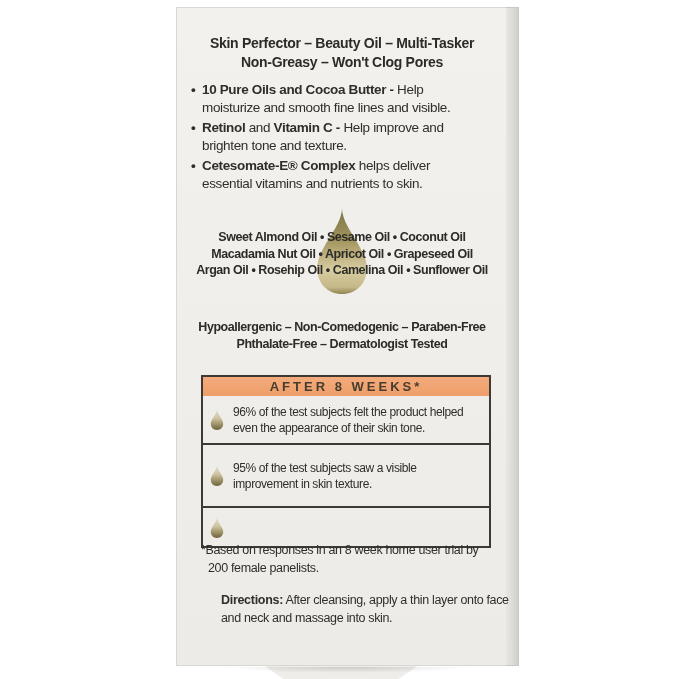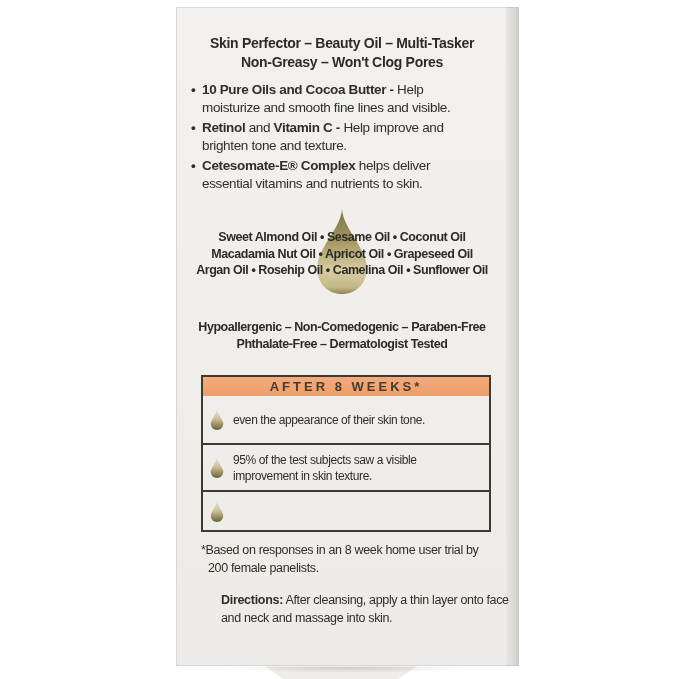--- a/index.html
+++ b/index.html
@@ -60,21 +60,21 @@
   .results{position:absolute;top:367px;left:24px;width:290px;box-sizing:border-box;
     border:2px solid #3e3a33;background:transparent;}
   .results-header{
     background:linear-gradient(180deg,#f3ab7d 0%,#ee9e69 100%);
     color:#473c2e;font-weight:bold;text-align:center;
     font-size:13px;line-height:19px;letter-spacing:3px;height:19px;
   }
   .result-row{display:flex;align-items:center;box-sizing:border-box;
     border-top:2px solid #3e3a33;padding:2px 2px 2px 5px;}
   .result-row.r1{height:47px;}
-  .result-row.r2{height:47px;}
+  .result-row.r2{height:63px;}
   .result-row.r3{height:40px;}
   .row-drop{flex:0 0 18px;width:18px;height:23px;margin-right:7px;}
   .row-text{font-size:12px;line-height:16px;letter-spacing:-0.4px;}
   .row-text div{white-space:nowrap;}
 
   
   .footnote{position:absolute;top:534px;left:24px;font-size:12.5px;line-height:17.5px;letter-spacing:-0.35px;}
   .footnote .f2{margin-left:7px;}
   .footnote div{white-space:nowrap;}
 
@@ -151,20 +151,21 @@
       </div>
 
       <div class="results">
         <div class="results-header">AFTER 8 WEEKS*</div>
 
         <div class="result-row r1" style="border-top:none;">
           <svg class="row-drop" viewBox="0 0 18 24">
             <path fill="url(#smallDropGrad)" d="M9 1 C9 6.5 2.5 11.5 2.5 16.5 C2.5 20.2 5.3 23 9 23 C12.7 23 15.5 20.2 15.5 16.5 C15.5 11.5 9 6.5 9 1 Z"></path>
           </svg>
           <div class="row-text">
+            <div>96% of the test subjects felt the product helped</div>
             <div>even the appearance of their skin tone.</div>
           </div>
         </div>
 
         <div class="result-row r2">
           <svg class="row-drop" viewBox="0 0 18 24">
             <path fill="url(#smallDropGrad)" d="M9 1 C9 6.5 2.5 11.5 2.5 16.5 C2.5 20.2 5.3 23 9 23 C12.7 23 15.5 20.2 15.5 16.5 C15.5 11.5 9 6.5 9 1 Z"></path>
           </svg>
           <div class="row-text">
             <div>95% of the test subjects saw a visible</div>

